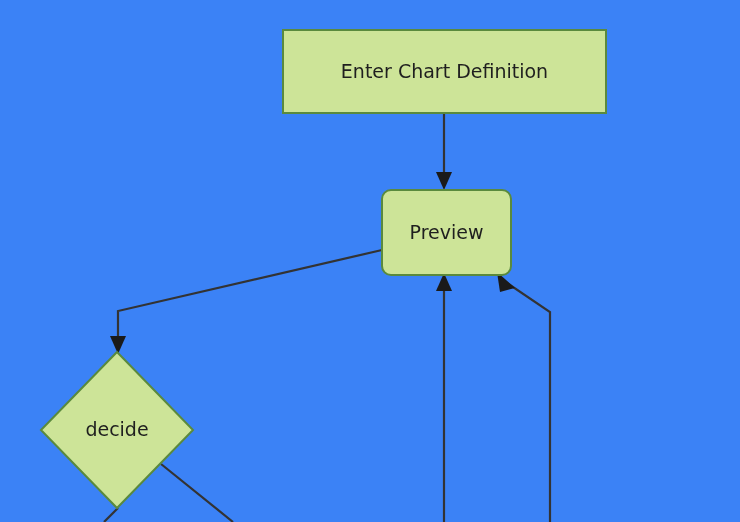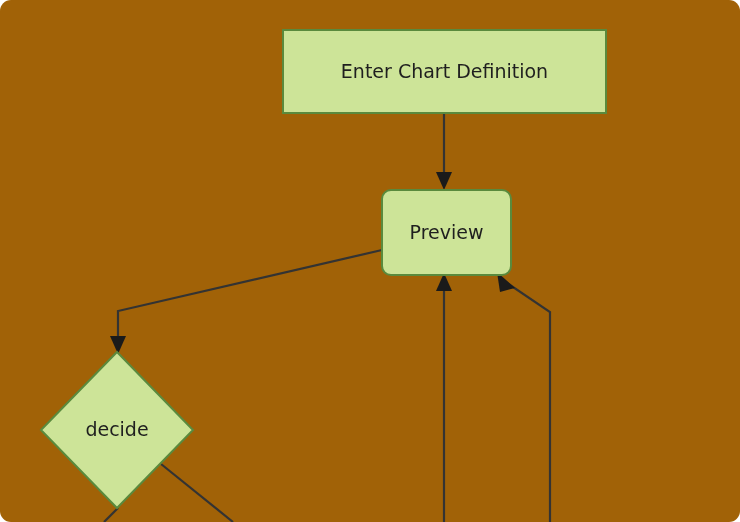--- a/index.html
+++ b/index.html
@@ -10,22 +10,21 @@
   body {
     width: 740px;
     height: 522px;
     overflow: hidden;
     font-family: "DejaVu Sans", "Liberation Sans", sans-serif;
   }
   #diagram-root {
     position: relative;
     width: 740px;
     height: 522px;
-    background: #a16207;
-    border-radius: 11px;
+    background: #3b82f6;
   }
   svg.flow {
     display: block;
     width: 740px;
     height: 522px;
   }
   .node-shape {
     stroke-width: 2px;
   }
   .node-label {

